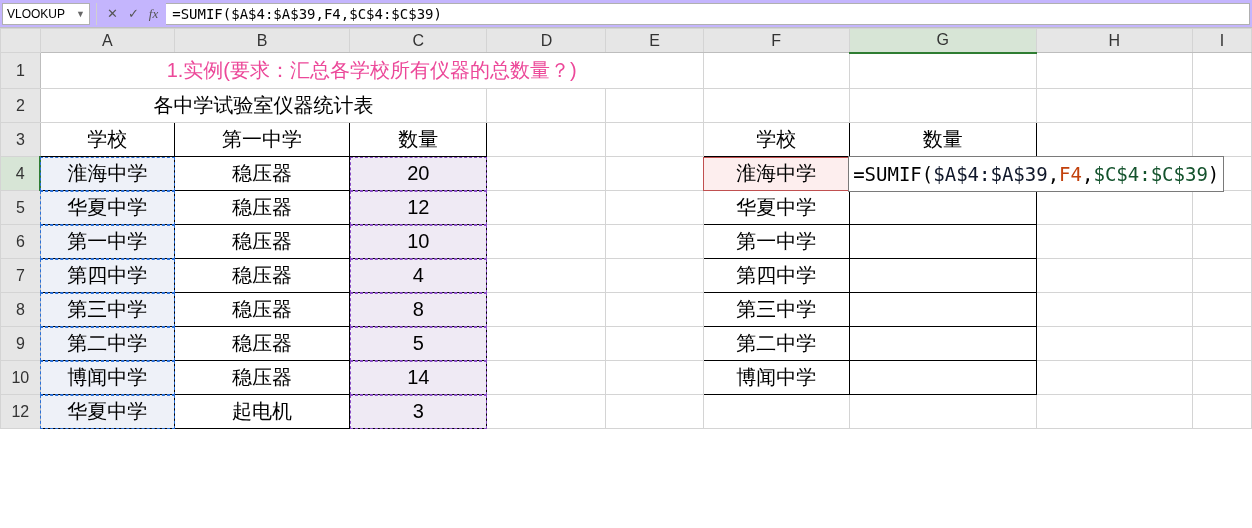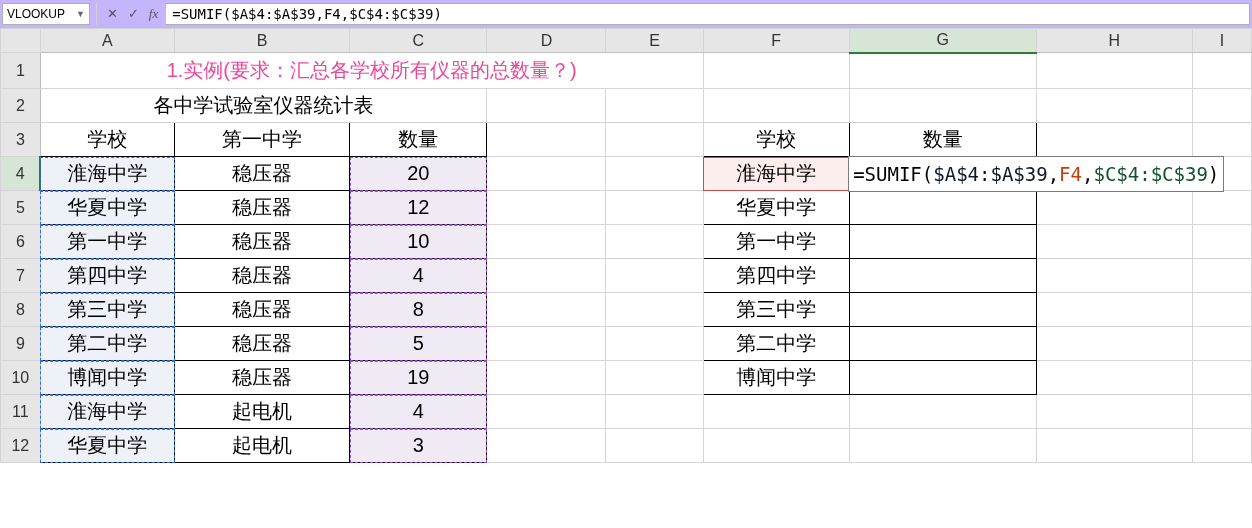--- a/index.html
+++ b/index.html
@@ -324,41 +324,29 @@
     <td class="tbl-border">第二中学</td>
     <td class="tbl-border"></td>
     <td></td>
     <td></td>
   </tr>
 
   <tr>
     <th class="rowh">10</th>
     <td class="colA-cell tbl-border range-a">博闻中学</td>
     <td class="tbl-border">稳压器</td>
-    <td class="colC-cell tbl-border range-c">19</td>
+    <td class="colC-cell tbl-border range-c">14</td>
     <td></td>
     <td></td>
     <td class="tbl-border">博闻中学</td>
     <td class="tbl-border"></td>
     <td></td>
     <td></td>
   </tr>
 
-  <tr>
-    <th class="rowh">11</th>
-    <td class="colA-cell tbl-border range-a">淮海中学</td>
-    <td class="tbl-border">起电机</td>
-    <td class="colC-cell tbl-border range-c">4</td>
-    <td></td>
-    <td></td>
-    <td></td>
-    <td></td>
-    <td></td>
-    <td></td>
-  </tr>
 
   <tr>
     <th class="rowh">12</th>
     <td class="colA-cell tbl-border range-a">华夏中学</td>
     <td class="tbl-border">起电机</td>
     <td class="colC-cell tbl-border range-c">3</td>
     <td></td>
     <td></td>
     <td></td>
     <td></td>

